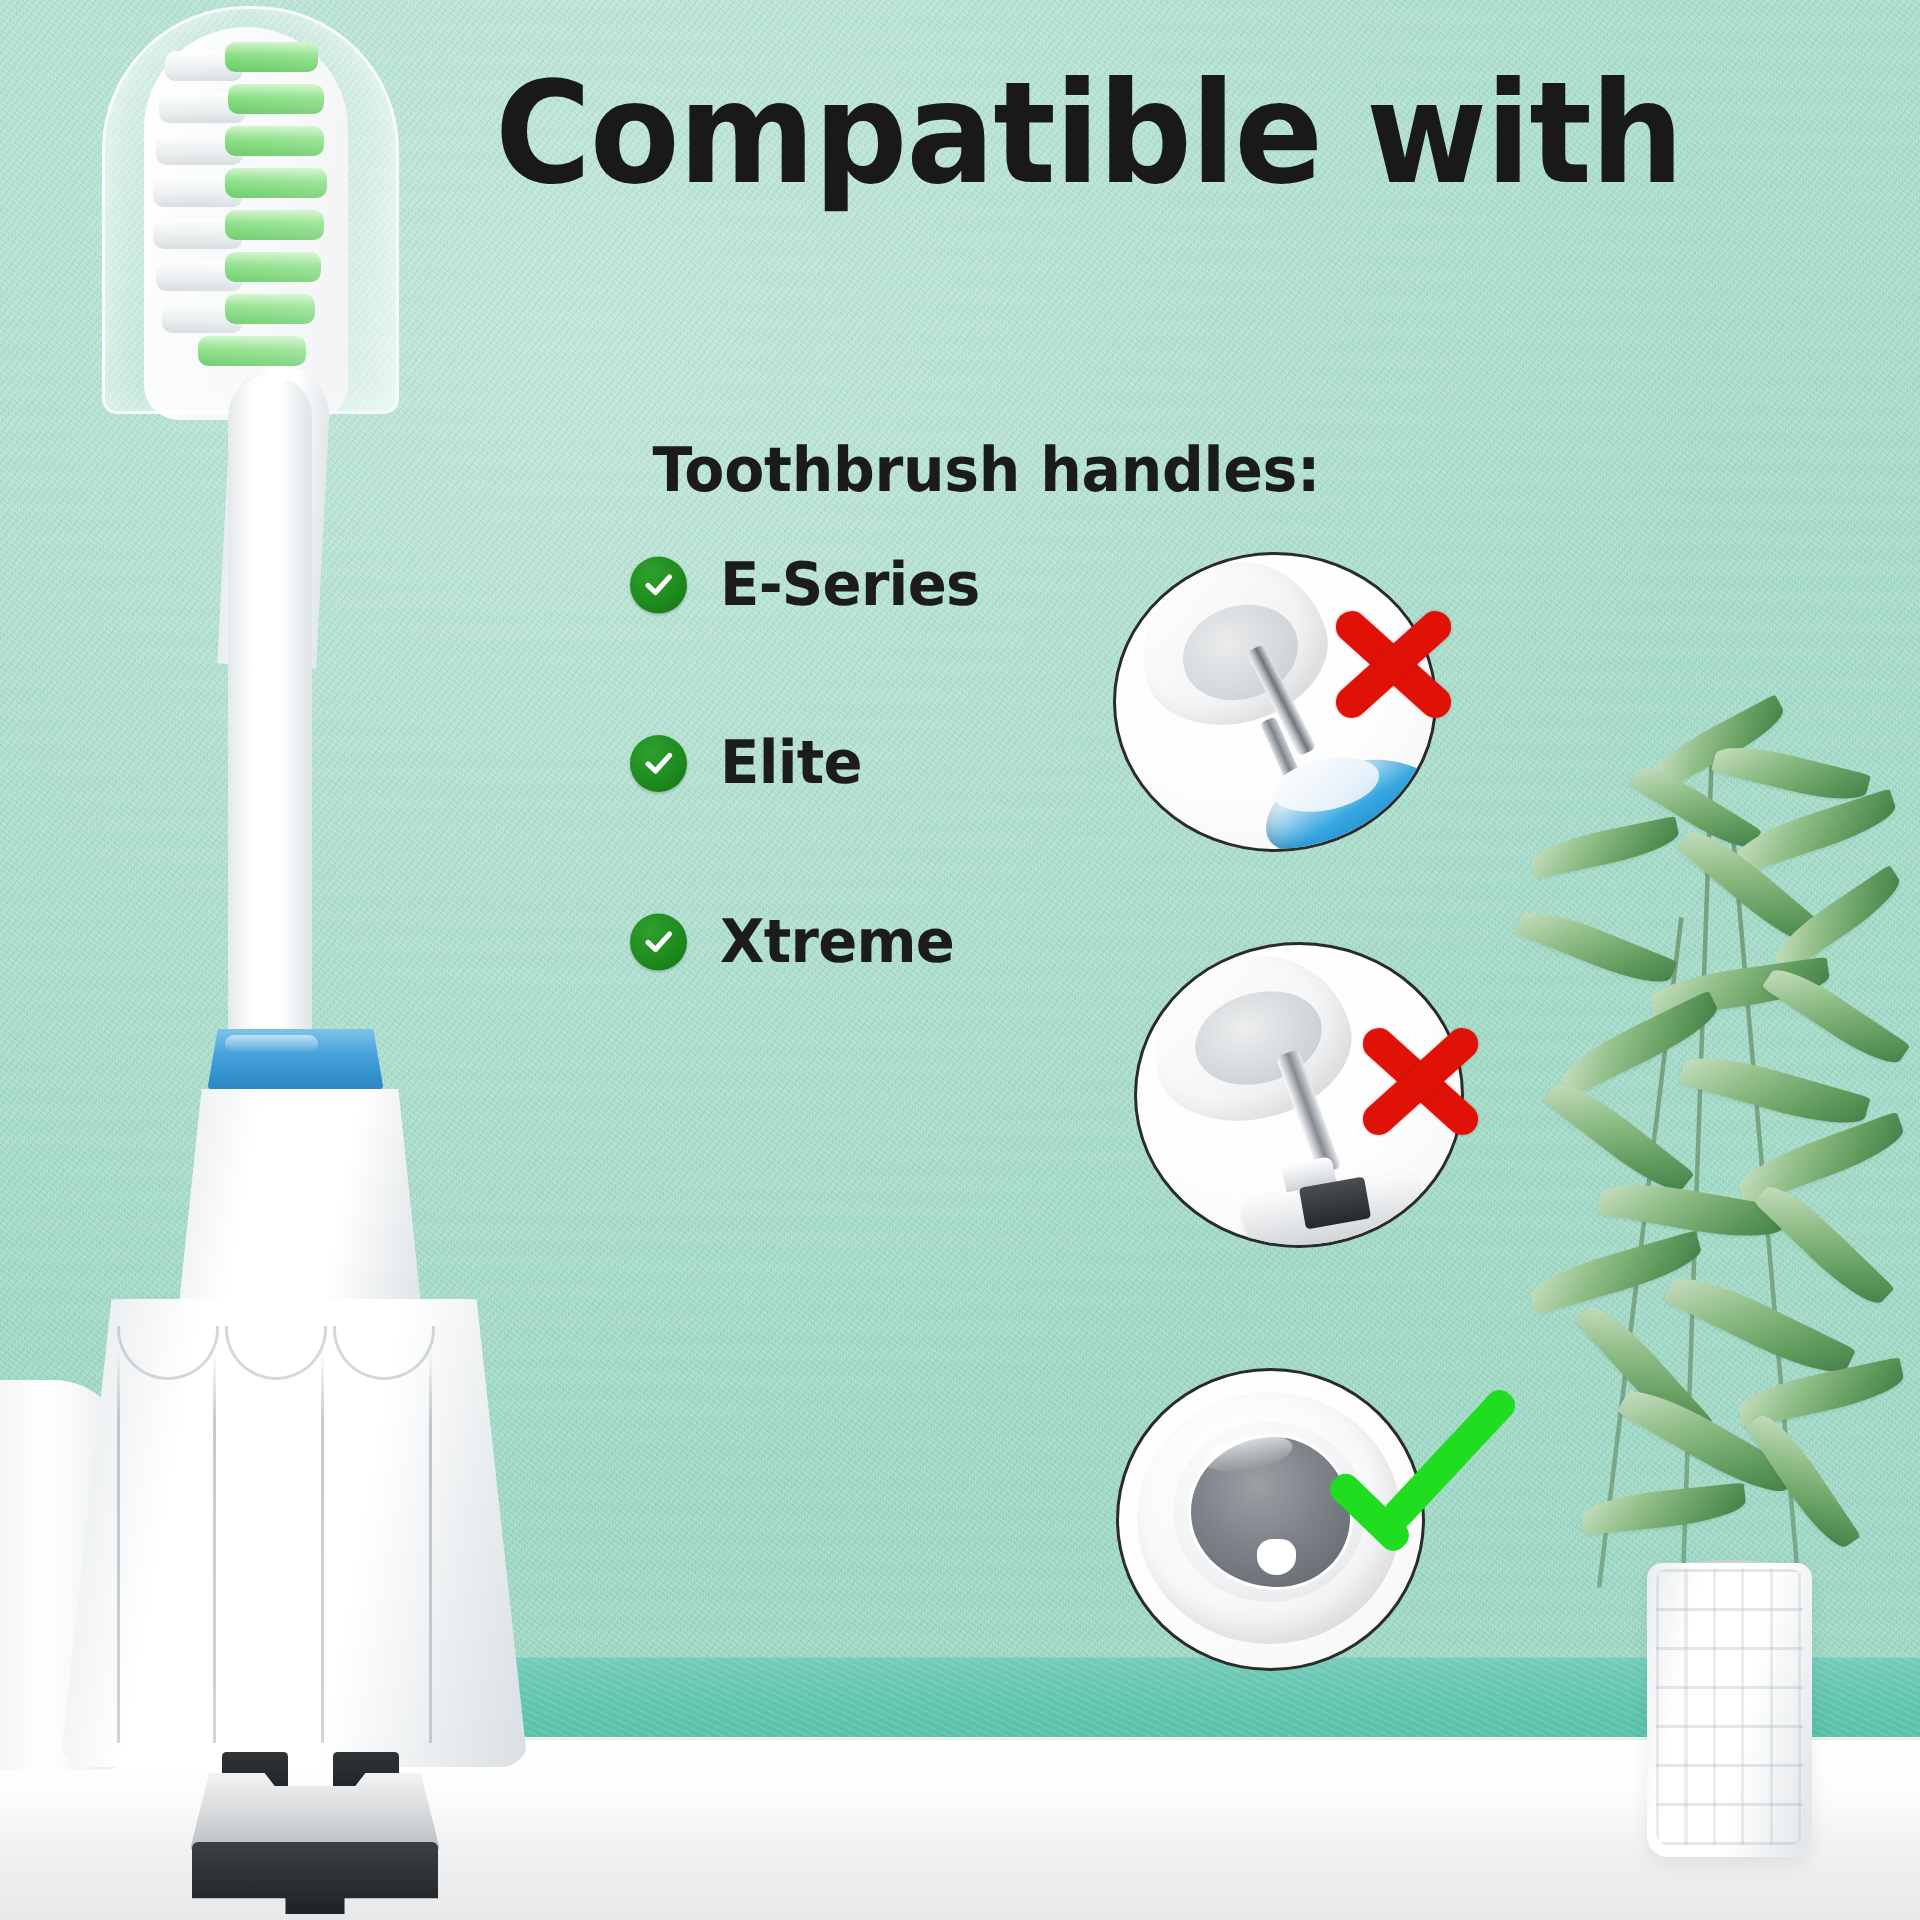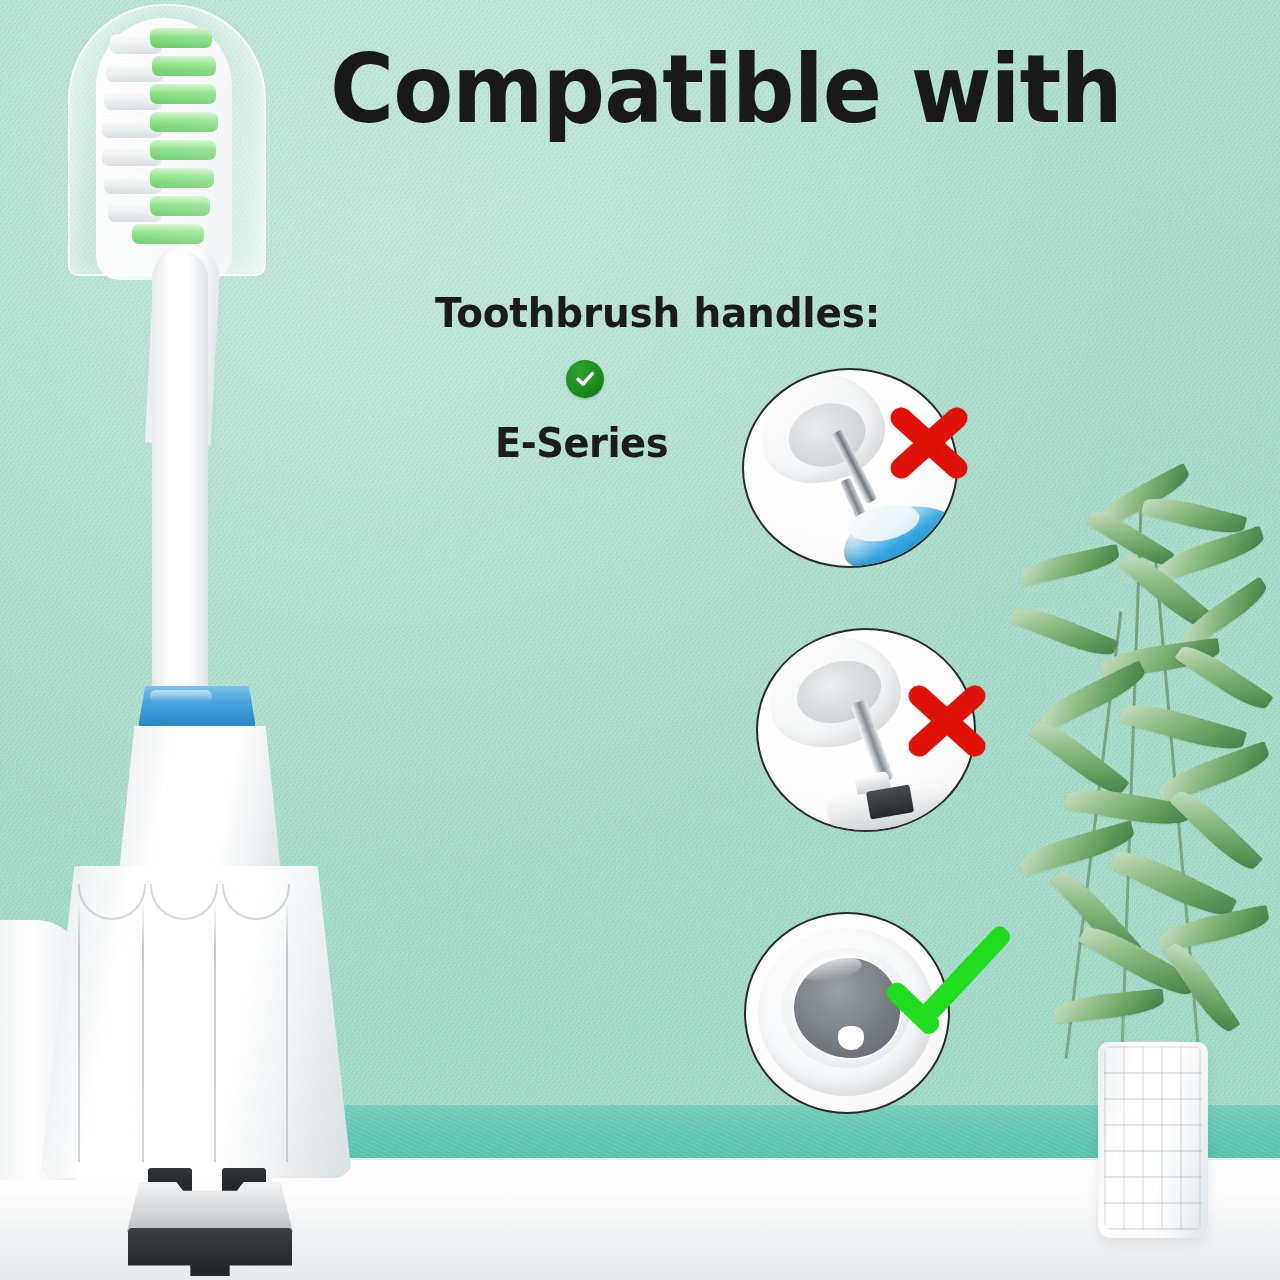--- a/index.html
+++ b/index.html
@@ -54,21 +54,21 @@
   .subtitle{
     position:absolute;left:435px;top:289px;
     font-family:"DejaVu Sans", sans-serif;
     font-weight:700;font-size:41px;color:#1b1b1b;
     letter-spacing:-.2px;transform:scaleX(.95);transform-origin:left top;
   }
 
   
   .list{position:absolute;left:420px;top:360px;width:330px;}
   .list-item{
-    display:flex;align-items:center;gap:22px;height:60px;margin-bottom:59px;flex-direction:column;
+    display:flex;align-items:center;gap:22px;height:60px;margin-bottom:59px;
   }
   .badge{
     width:38px;height:38px;border-radius:50%;flex:0 0 38px;
     background:radial-gradient(circle at 35% 30%, #2ea02e 0%, #1e8c1e 55%, #167216 100%);
     display:flex;align-items:center;justify-content:center;
     box-shadow:0 1px 2px rgba(0,0,0,.22);
   }
   .badge svg{display:block;}
   .list-label{
     font-family:"DejaVu Sans", sans-serif;
@@ -411,21 +411,37 @@
         <svg width="22" height="22" viewBox="0 0 22 22">
             <path d="M4 11.3 L9 16 L18.4 5.6" stroke="#ffffff" stroke-width="3.4" fill="none" stroke-linecap="round" stroke-linejoin="round"></path>
           </svg>
       </div>
       <span class="list-label">E-Series</span>
     </div>
 
 
 
 
-
+    <div class="list-item">
+      <div class="badge">
+        <svg width="22" height="22" viewBox="0 0 22 22">
+            <path d="M4 11.3 L9 16 L18.4 5.6" stroke="#ffffff" stroke-width="3.4" fill="none" stroke-linecap="round" stroke-linejoin="round"></path>
+          </svg>
+      </div>
+      <span class="list-label">Elite</span>
+    </div>
+
+    <div class="list-item">
+      <div class="badge">
+        <svg width="22" height="22" viewBox="0 0 22 22">
+            <path d="M4 11.3 L9 16 L18.4 5.6" stroke="#ffffff" stroke-width="3.4" fill="none" stroke-linecap="round" stroke-linejoin="round"></path>
+          </svg>
+      </div>
+      <span class="list-label">Xtreme</span>
+    </div>
   </div>
 
   <div class="inset" style="left:742px;top:368px;width:232px;height:204px;">
     <div class="inset-disc" style="width:212px;height:196px;">
       <div class="i1-socket"></div>
       <div class="i1-bore"></div>
       <div class="i1-shaft"></div>
       <div class="i1-shaft2"></div>
       <div class="i1-handle"></div>
       <div class="i1-handle-top"></div>

